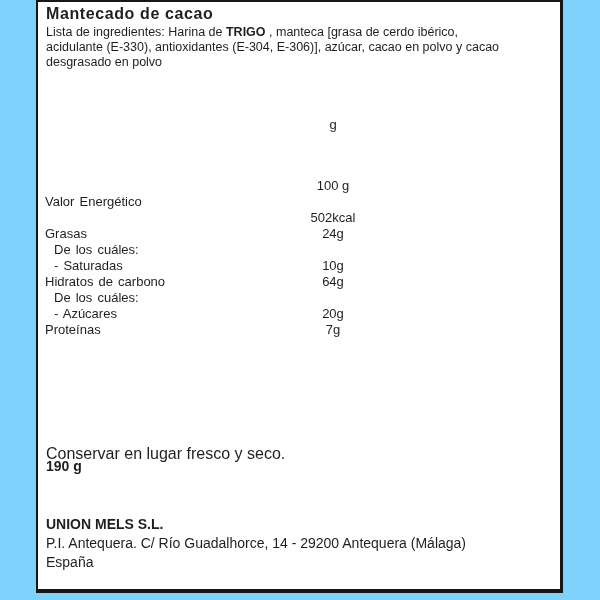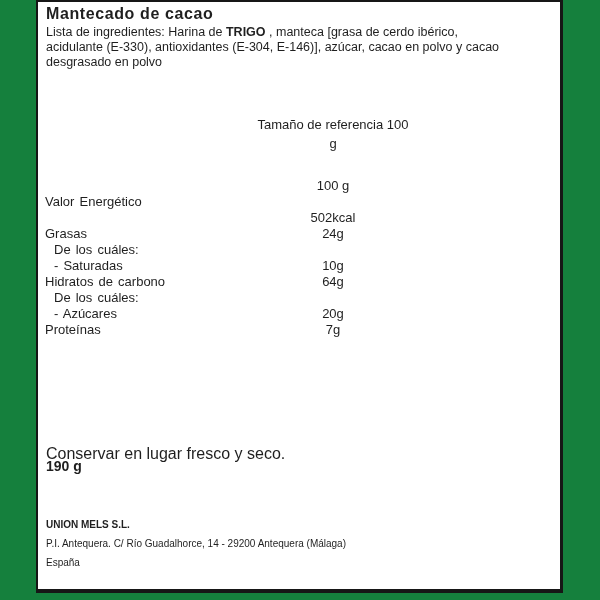--- a/index.html
+++ b/index.html
@@ -9,21 +9,21 @@
     width: 600px;
     height: 600px;
     font-family: "Liberation Sans", sans-serif;
     color: #1f1f1f;
     -webkit-font-smoothing: antialiased;
   }
   .canvas {
     position: relative;
     width: 600px;
     height: 600px;
-    background: #15803d;
+    background: #7dd3fc;
     overflow: hidden;
   }
   .frame {
     position: absolute;
     left: 36px;
     top: 0px;
     width: 527px;
     height: 593px;
     box-sizing: border-box;
     background: #ffffff;
@@ -97,42 +97,41 @@
     left: 8px;
     top: 456px;
     font-size: 14px;
     font-weight: bold;
     white-space: nowrap;
   }
   .manufacturer {
     position: absolute;
     left: 8px;
     top: 513px;
-    font-size: 10px;
+    font-size: 14px;
     line-height: 19px;
     white-space: nowrap;
   }
   .manufacturer .name { font-weight: bold; }
 </style>
 </head>
 <body>
 
 <div class="canvas">
   <div class="frame">
 
     <div class="title">Mantecado de cacao</div>
 
     <div class="ingredients">
       <div><span>Lista de ingredientes: Harina de </span><b>TRIGO</b><span> , manteca [grasa de cerdo ibérico,</span></div>
-      <div>acidulante (E-330), antioxidantes (E-304, E-146)], azúcar, cacao en polvo y cacao</div>
+      <div>acidulante (E-330), antioxidantes (E-304, E-306)], azúcar, cacao en polvo y cacao</div>
       <div>desgrasado en polvo</div>
     </div>
 
     <div class="ref-header">
-      <div>Tamaño de referencia 100</div>
       <div>g</div>
     </div>
 
     <div class="nutrition">
       <div class="nrow">
         <span class="nvalue">100 g</span>
       </div>
       <div class="nrow">
         <span class="nlabel">Valor Energético</span>
       </div>

